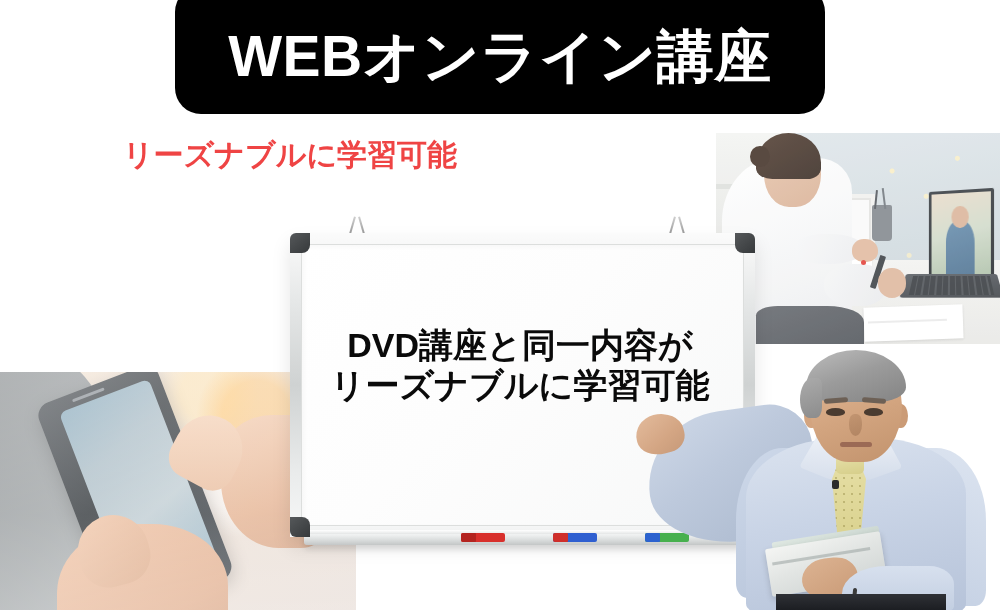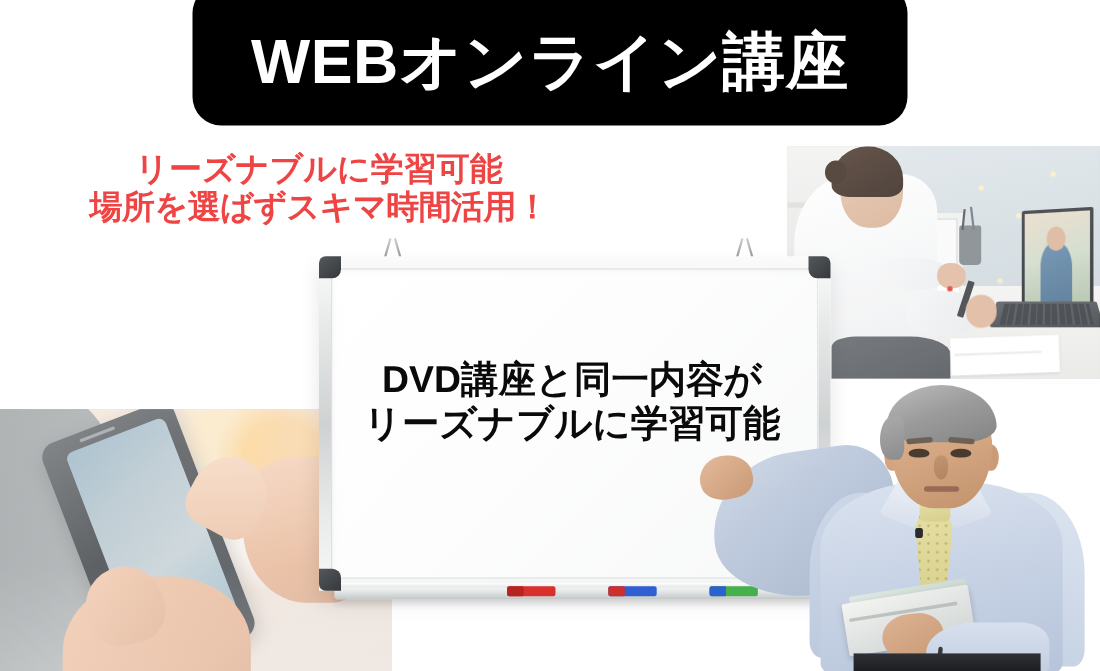--- a/index.html
+++ b/index.html
@@ -623,20 +623,19 @@
     <div class="in-papers-top"></div>
     <div class="in-papers"></div>
     <div class="in-hand2"></div>
     <div class="in-forearm"></div>
     <div class="in-cable"></div>
     <div class="in-belt"></div>
   </div>
 
   <div id="subtitle" class="nosel" style="color: #ef4444;">
     <span class="sline1">リーズナブルに学習可能</span>
-    <span class="sline2">場所を選ばずスキマ時間活用！</span>
   </div>
 
   <div id="title-banner" style="background: rgb(0, 0, 0);">
     <div id="title-text" class="nosel" style="color: rgb(255, 255, 255);">WEBオンライン講座</div>
   </div>
 
 </div>
 
 </body></html>

